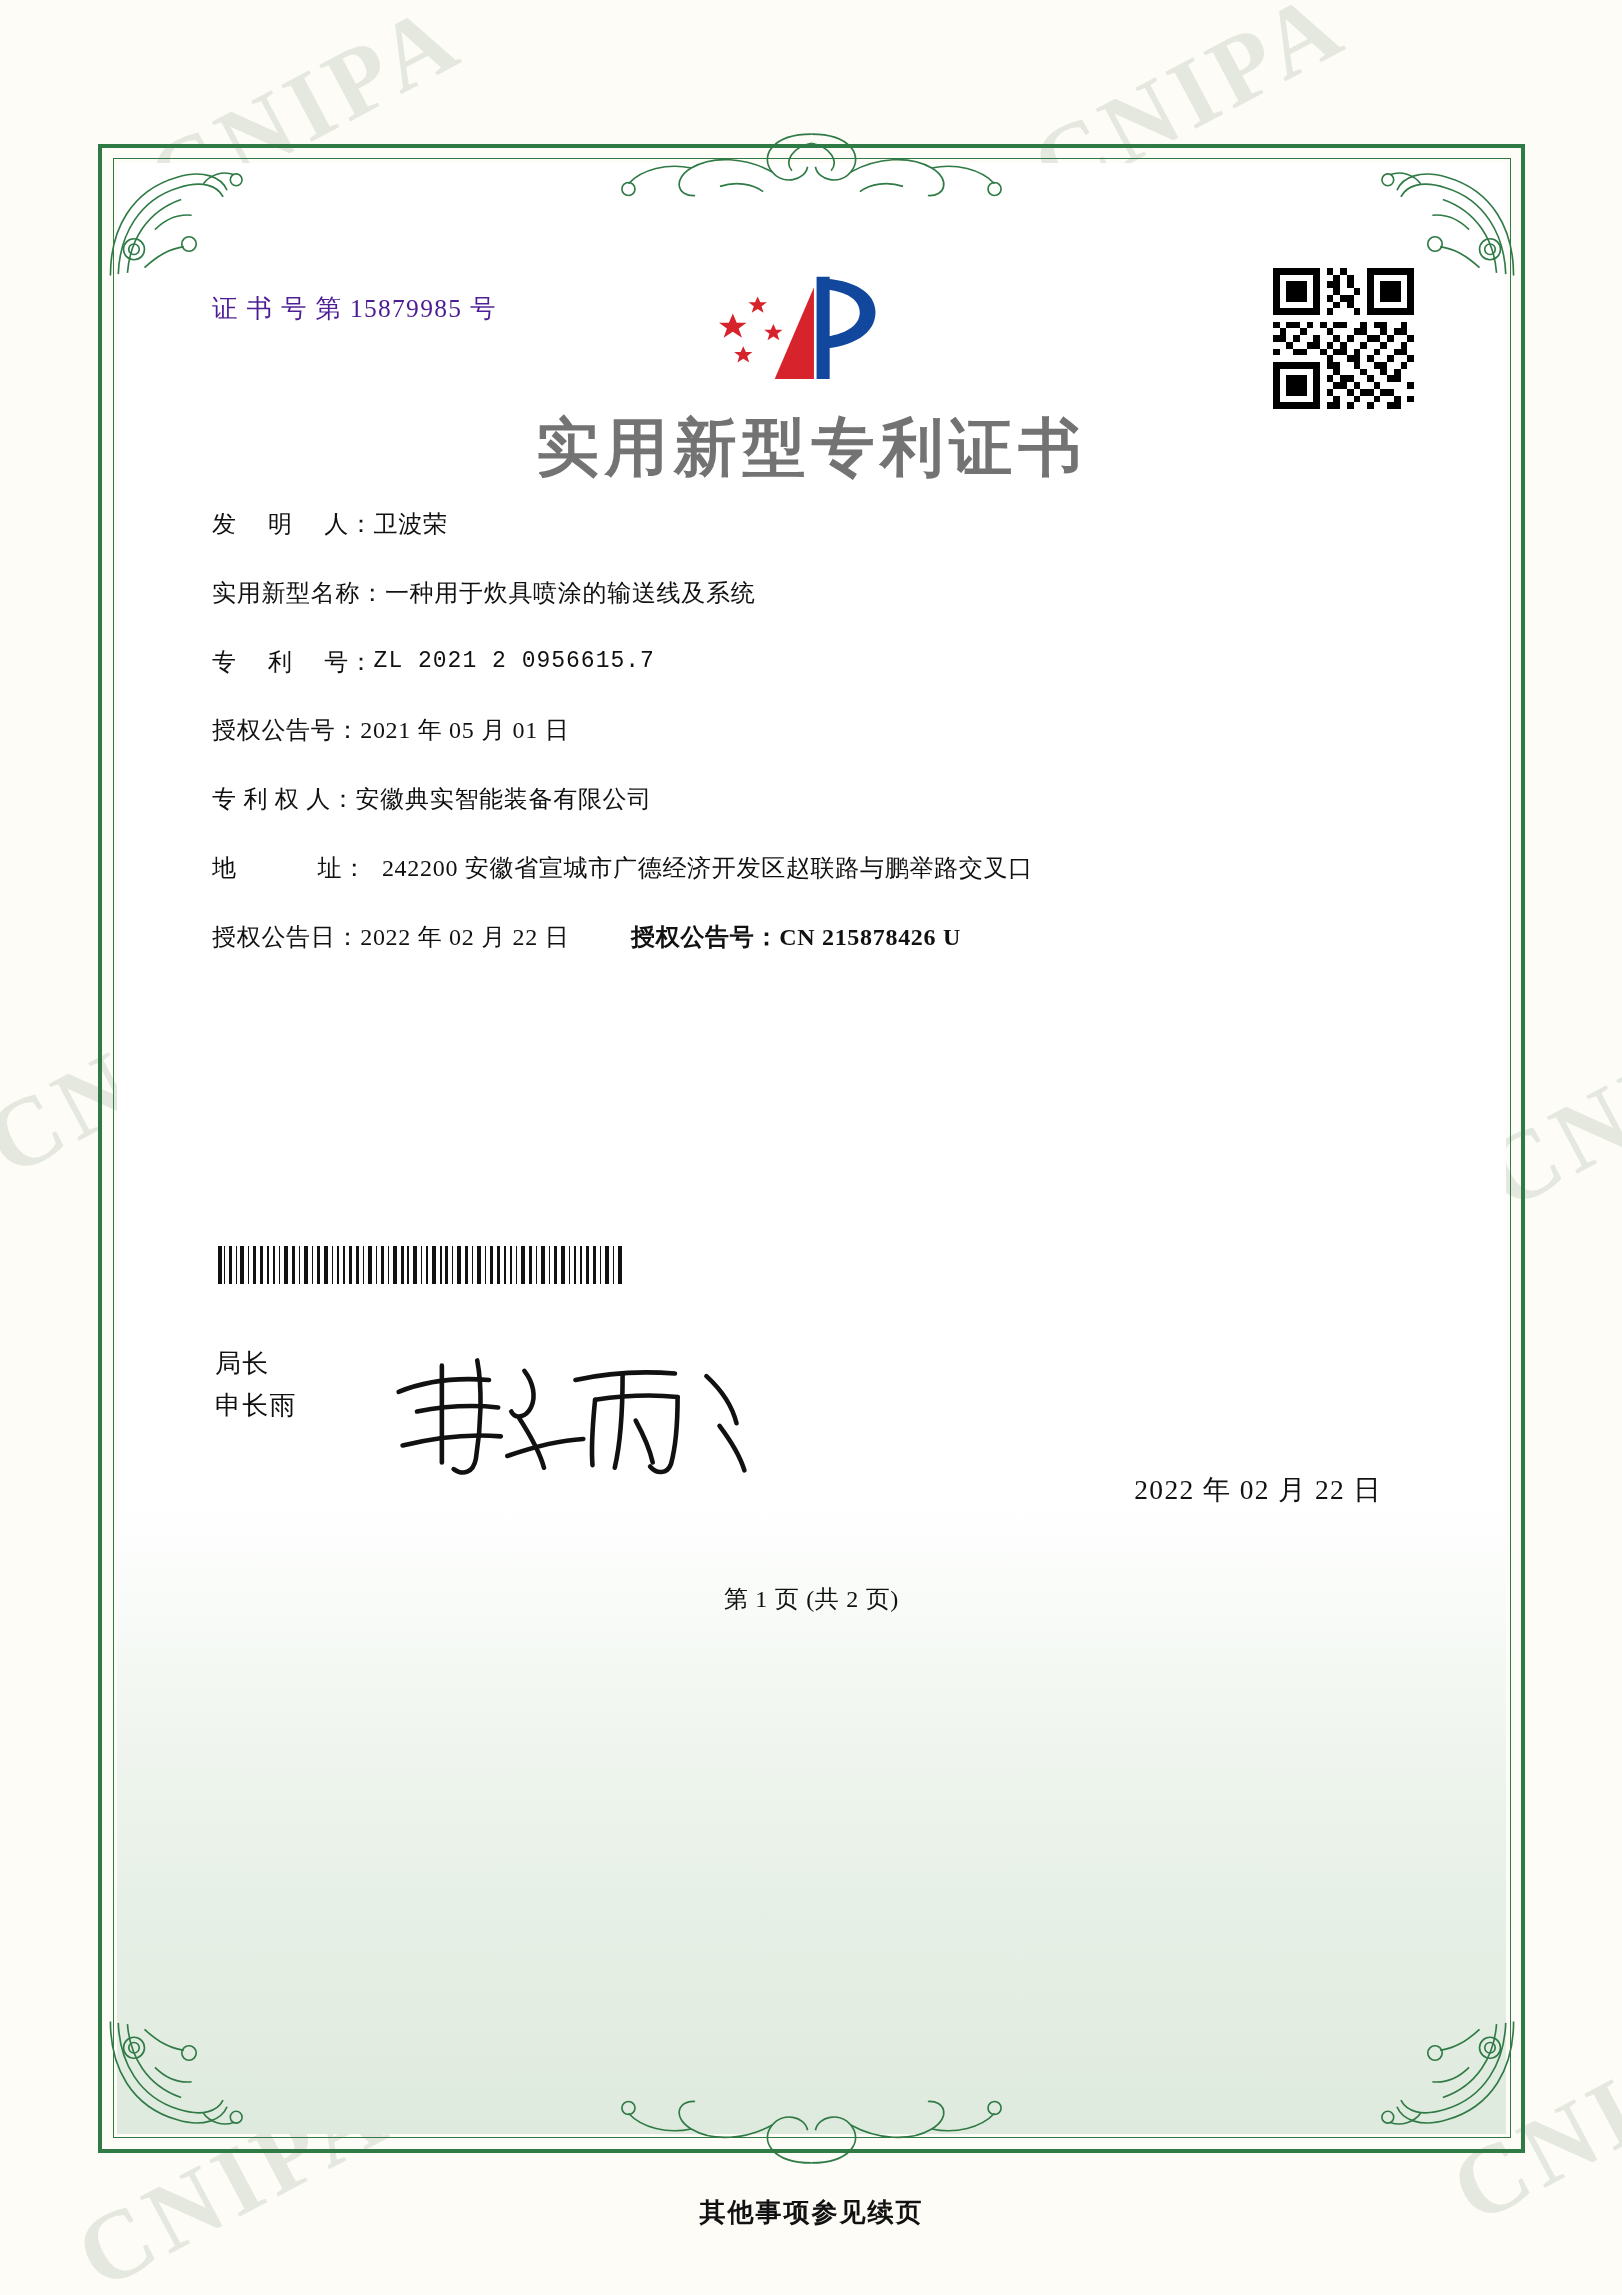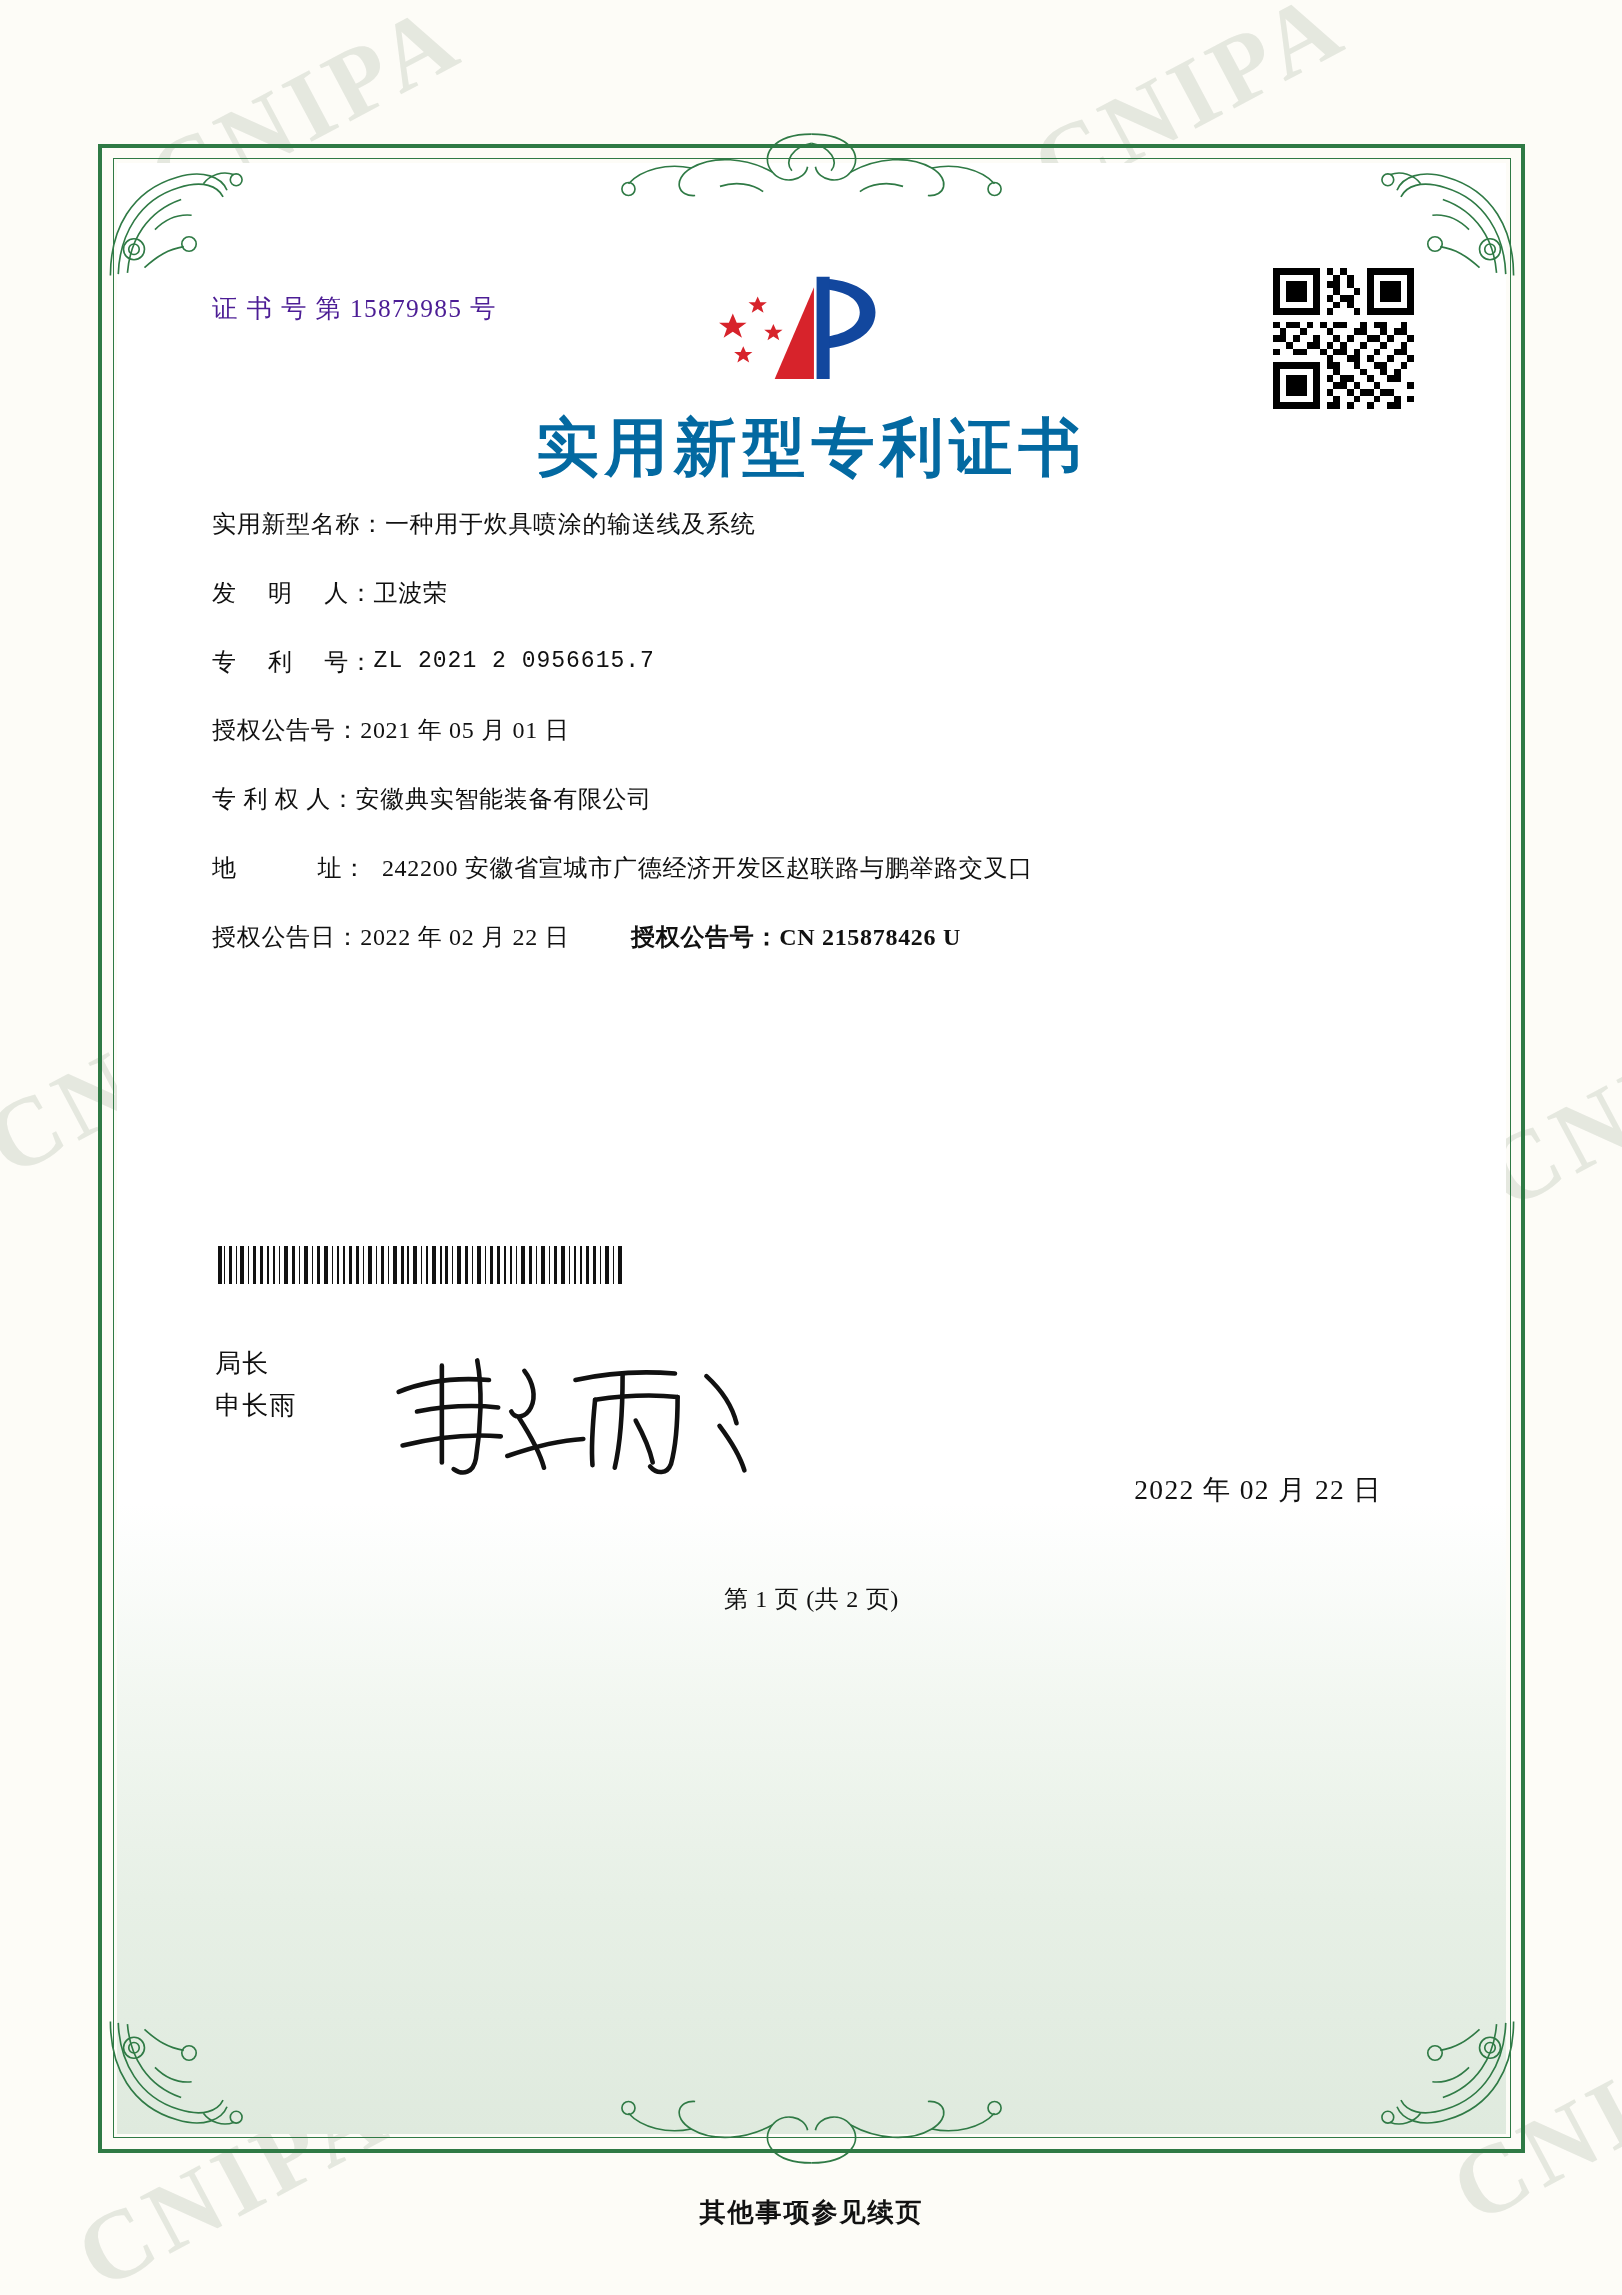--- a/index.html
+++ b/index.html
@@ -130,21 +130,21 @@
 
   .title {
     position: absolute;
     left: 0;
     right: 0;
     top: 242px;
     text-align: center;
     font-size: 63px;
     font-weight: bold;
     letter-spacing: 5.9px;
-    color: #0369a1;
+    color: #737373;
     font-family: "DejaVu Serif", "Liberation Serif", serif;
   }
 
   .fields {
     position: absolute;
     left: 95px;
     top: 344px;
     width: 1211px;
     font-size: 24px;
     color: #111;
@@ -496,27 +496,27 @@
           <polygon points="106,76 110,85 120,85 112,91 115,101 106,95 97,101 100,91 92,85 102,85"></polygon>
         </g>
       </svg>
     </div>
 
     <div class="title">实用新型专利证书</div>
 
     <div class="fields">
 
       <div class="field-row">
+        <span class="f-label">发　 明　 人：</span>
+        <span class="f-value">卫波荣</span>
+      </div>
+
+      <div class="field-row">
         <span class="f-label">实用新型名称：</span>
         <span class="f-value">一种用于炊具喷涂的输送线及系统</span>
-      </div>
-
-      <div class="field-row">
-        <span class="f-label">发　 明　 人：</span>
-        <span class="f-value">卫波荣</span>
       </div>
 
       <div class="field-row">
         <span class="f-label">专　 利　 号：</span>
         <span class="f-value mono">ZL 2021 2 0956615.7</span>
       </div>
 
       <div class="field-row">
         <span class="f-label">授权公告号：</span>
         <span class="f-value">2021 年 05 月 01 日</span>

